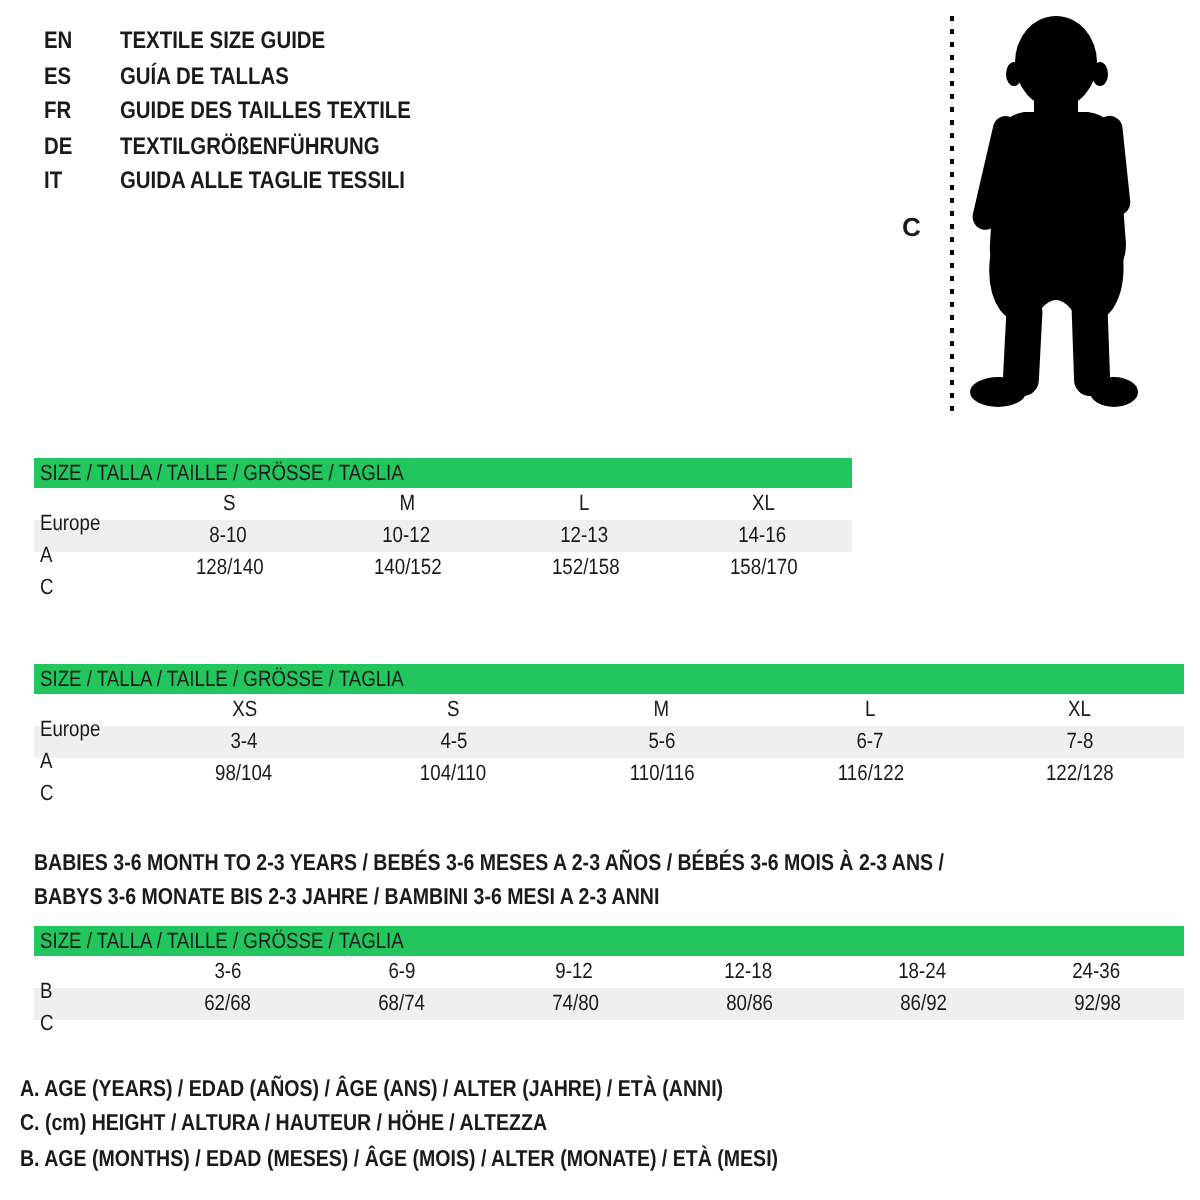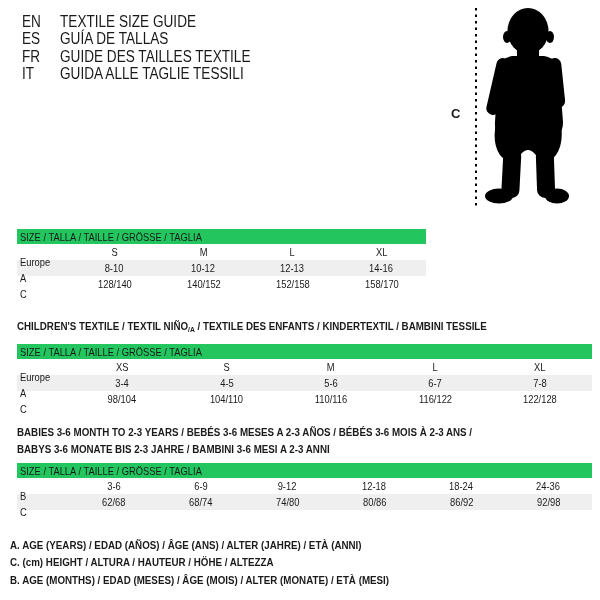--- a/index.html
+++ b/index.html
@@ -7,21 +7,21 @@
     position:relative;width:600px;height:600px;background:#fff;overflow:hidden;
     font-family:"Liberation Sans","DejaVu Sans",sans-serif;color:#1a1a1a;
   }
   
   .cx{display:inline-block;transform:scaleX(0.85);white-space:nowrap;}
   .cx-l{transform-origin:0 50%;}
   .cx-c{transform-origin:50% 50%;}
 
   
   .langs{position:absolute;left:22px;top:13px;}
-  .lang-row{display:flex;height:17.5px;align-items:flex-end;font-weight:normal;font-size:16px;}
+  .lang-row{display:flex;height:17.5px;align-items:flex-start;font-weight:bold;font-size:12px;}
   .lang-row .code{width:38px;}
 
   
   .figure{position:absolute;left:440px;top:0;width:160px;height:220px;}
   .figure svg{position:absolute;left:0;top:0;}
   .cmark{position:absolute;left:11px;top:106px;font-size:13px;font-weight:bold;}
 
   
   .tsection{position:absolute;left:17px;}
   .t1{top:216px;width:409px;}
@@ -54,20 +54,24 @@
       <span class="code"><span class="cx cx-l">EN</span></span>
       <span class="cx cx-l">TEXTILE SIZE GUIDE</span>
     </div>
     <div class="lang-row">
       <span class="code"><span class="cx cx-l">ES</span></span>
       <span class="cx cx-l">GUÍA DE TALLAS</span>
     </div>
     <div class="lang-row">
       <span class="code"><span class="cx cx-l">FR</span></span>
       <span class="cx cx-l">GUIDE DES TAILLES TEXTILE</span>
+    </div>
+    <div class="lang-row">
+      <span class="code"><span class="cx cx-l">DE</span></span>
+      <span class="cx cx-l">TEXTILGRÖßENFÜHRUNG</span>
     </div>
     <div class="lang-row">
       <span class="code"><span class="cx cx-l">IT</span></span>
       <span class="cx cx-l">GUIDA ALLE TAGLIE TESSILI</span>
     </div>
   </div>
 
   <div class="figure">
     <svg width="160" height="220" viewBox="440 0 160 220">
       <g fill="#000">
@@ -140,23 +144,20 @@
       <div class="val">
           <span class="cx cx-c">152/158</span>
         </div>
       <div class="val">
           <span class="cx cx-c">158/170</span>
         </div>
     </div>
   </section>
 
   <section class="tsection t2">
-    <div class="ttitle">
-      <span class="cx cx-l"><span>CHILDREN'S TEXTILE / TEXTIL NIÑO</span><span class="sub">/A</span><span> / TEXTILE DES ENFANTS / KINDERTEXTIL / BAMBINI TESSILE</span></span>
-    </div>
     <div class="sizebar">
         <span class="cx cx-l">SIZE / TALLA / TAILLE / GRÖSSE / TAGLIA</span>
       </div>
     <div class="trow">
       <div class="lbl">
           <span class="cx cx-l">Europe</span>
         </div>
       <div class="val">
           <span class="cx cx-c">XS</span>
         </div>

